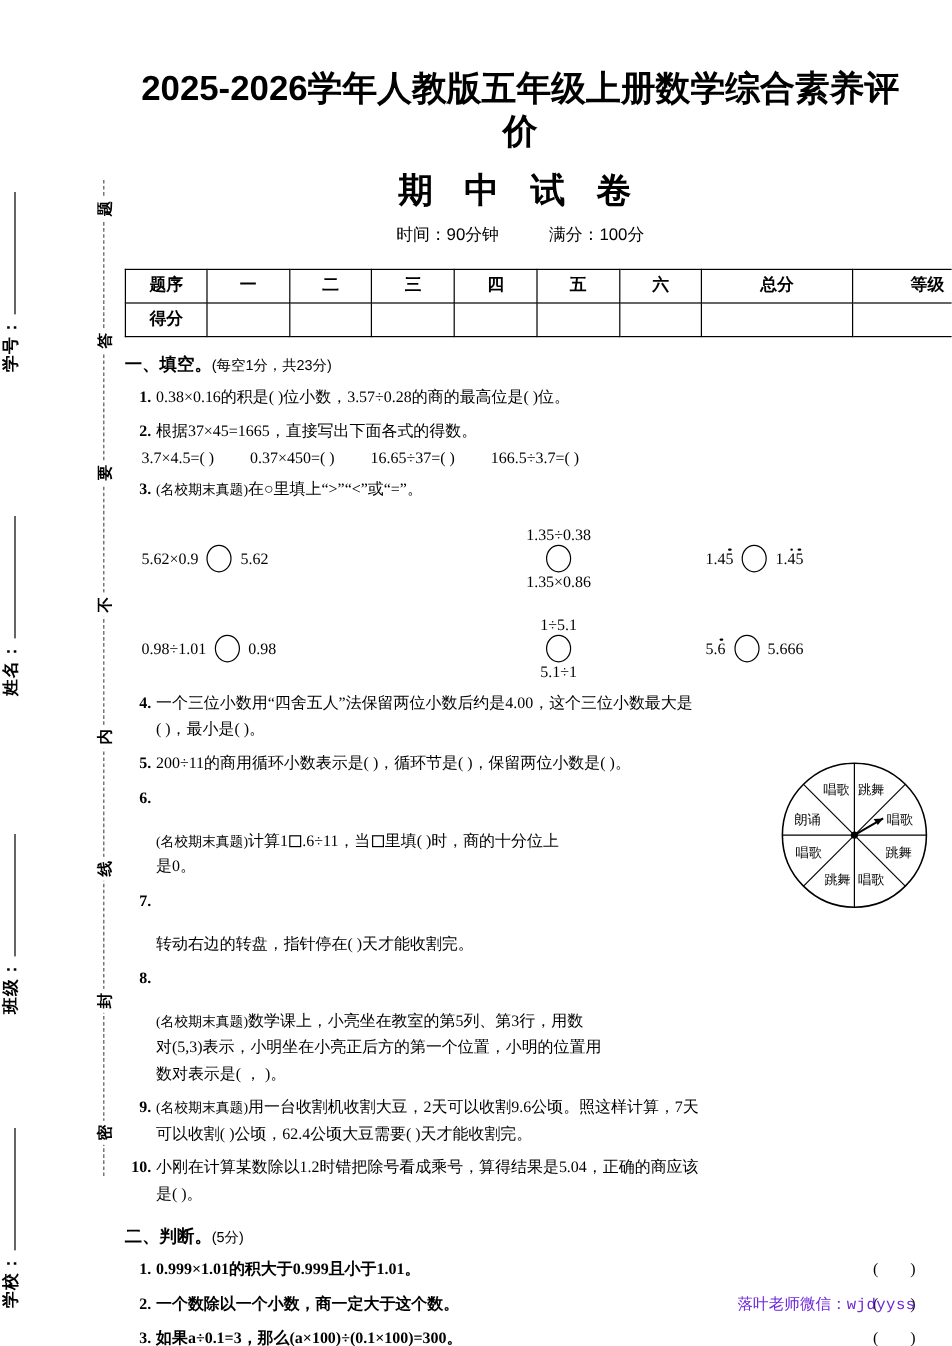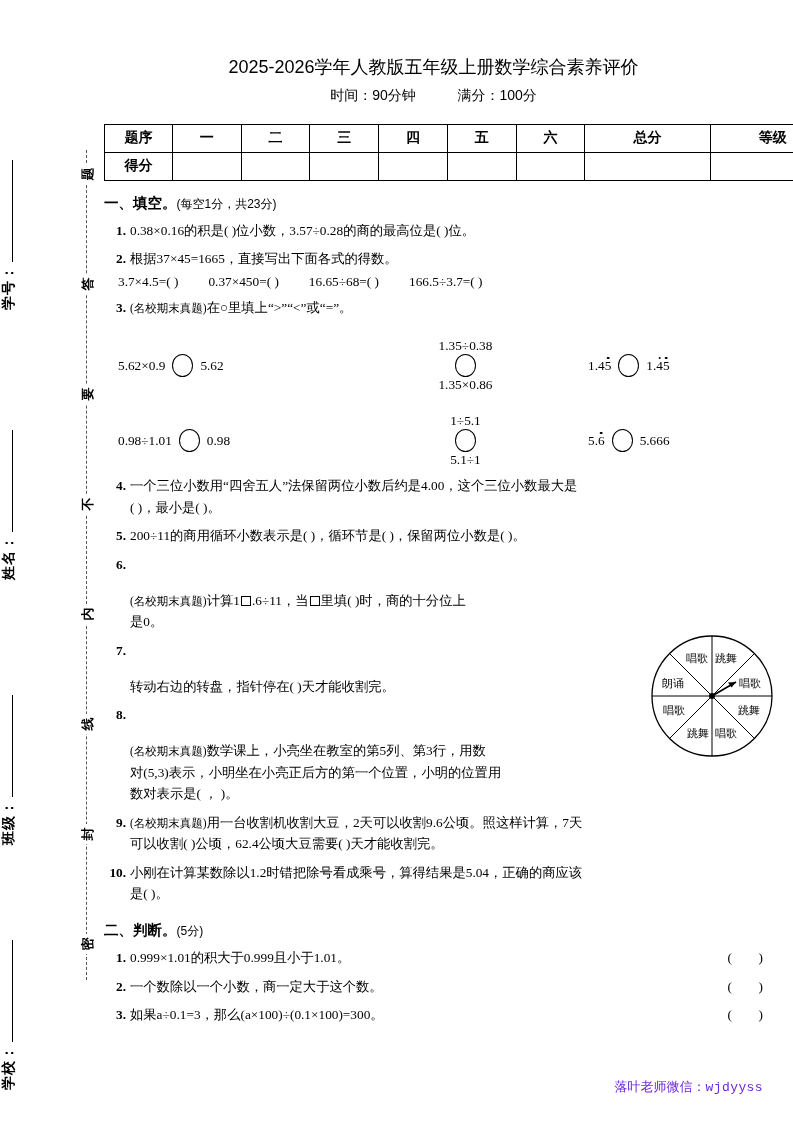--- a/index.html
+++ b/index.html
@@ -65,22 +65,22 @@
   #page-body {
     position: absolute;
     left: 104px; top: 0;
     width: 689px; height: 1122px;
     padding: 0 30px 0 0;
   }
 
   
   #doc-header { padding-top: 56px; text-align: center; }
   #main-title {
-    font-size: 18px;
-    font-weight: normal;
+    font-size: 29px;
+    font-weight: bold;
     font-family: "Liberation Sans", "DejaVu Sans", sans-serif;
     letter-spacing: 0px;
     line-height: 1.25;
   }
   #paper-title {
     margin-top: 10px;
     font-size: 29px;
     font-weight: bold;
     font-family: "Liberation Sans", "DejaVu Sans", sans-serif;
     letter-spacing: 9px;
@@ -182,21 +182,21 @@
   .sq {
     display: inline-block;
     width: 10px; height: 10px;
     border: 1.1px solid #000;
     vertical-align: -1px;
     margin: 0 1px;
   }
 
   
   .tf-row { display: flex; align-items: baseline; }
-  .tf-text { flex: 1 1 auto; }
+  .tf-text { flex: 1 1 auto; font-weight: bold; }
   .tf-paren { flex: 0 0 auto; font-size: 13.3px; white-space: pre; }
 
   
   #spinner-wrap {
     position: absolute;
     right: 17px; top: 632px;
     width: 128px; height: 128px;
   }
   #spinner-wrap svg { display: block; }
 
@@ -246,20 +246,21 @@
   <div class="seal-char" style="top:602px;">内</div>
   <div class="seal-char" style="top:712px;">线</div>
   <div class="seal-char" style="top:822px;">封</div>
   <div class="seal-char" style="top:932px;">密</div>
 </div>
 
 <div id="page-body">
 
   <div id="doc-header">
     <div id="main-title">2025-2026学年人教版五年级上册数学综合素养评价</div>
+    <div id="paper-title">期 中 试 卷</div>
     <div id="exam-meta">
       <span>时间：90分钟</span>
       <span class="meta-gap"></span>
       <span>满分：100分</span>
     </div>
   </div>
 
   <table id="score-table">
     <tbody>
         <tr>
@@ -297,21 +298,21 @@
       <span class="q-body">0.38×0.16的积是(            )位小数，3.57÷0.28的商的最高位是(           )位。</span>
     </div>
 
     <div class="q">
       <span class="q-num">2.</span>
       <span class="q-body">根据37×45=1665，直接写出下面各式的得数。</span>
     </div>
     <div class="expr-row">
       <span class="expr">3.7×4.5=(        )</span>
       <span class="expr">0.37×450=(        )</span>
-      <span class="expr">16.65÷68=(        )</span>
+      <span class="expr">16.65÷37=(        )</span>
       <span class="expr">166.5÷3.7=(        )</span>
     </div>
 
     <div class="q">
       <span class="q-num">3.</span>
       <span class="q-body"><span class="src-tag">(名校期末真题)</span><span>在○里填上“&gt;”“&lt;”或“=”。</span></span>
     </div>
 
     <div class="cmp-row">
       <span class="cmp-item" style="width:225px;">

